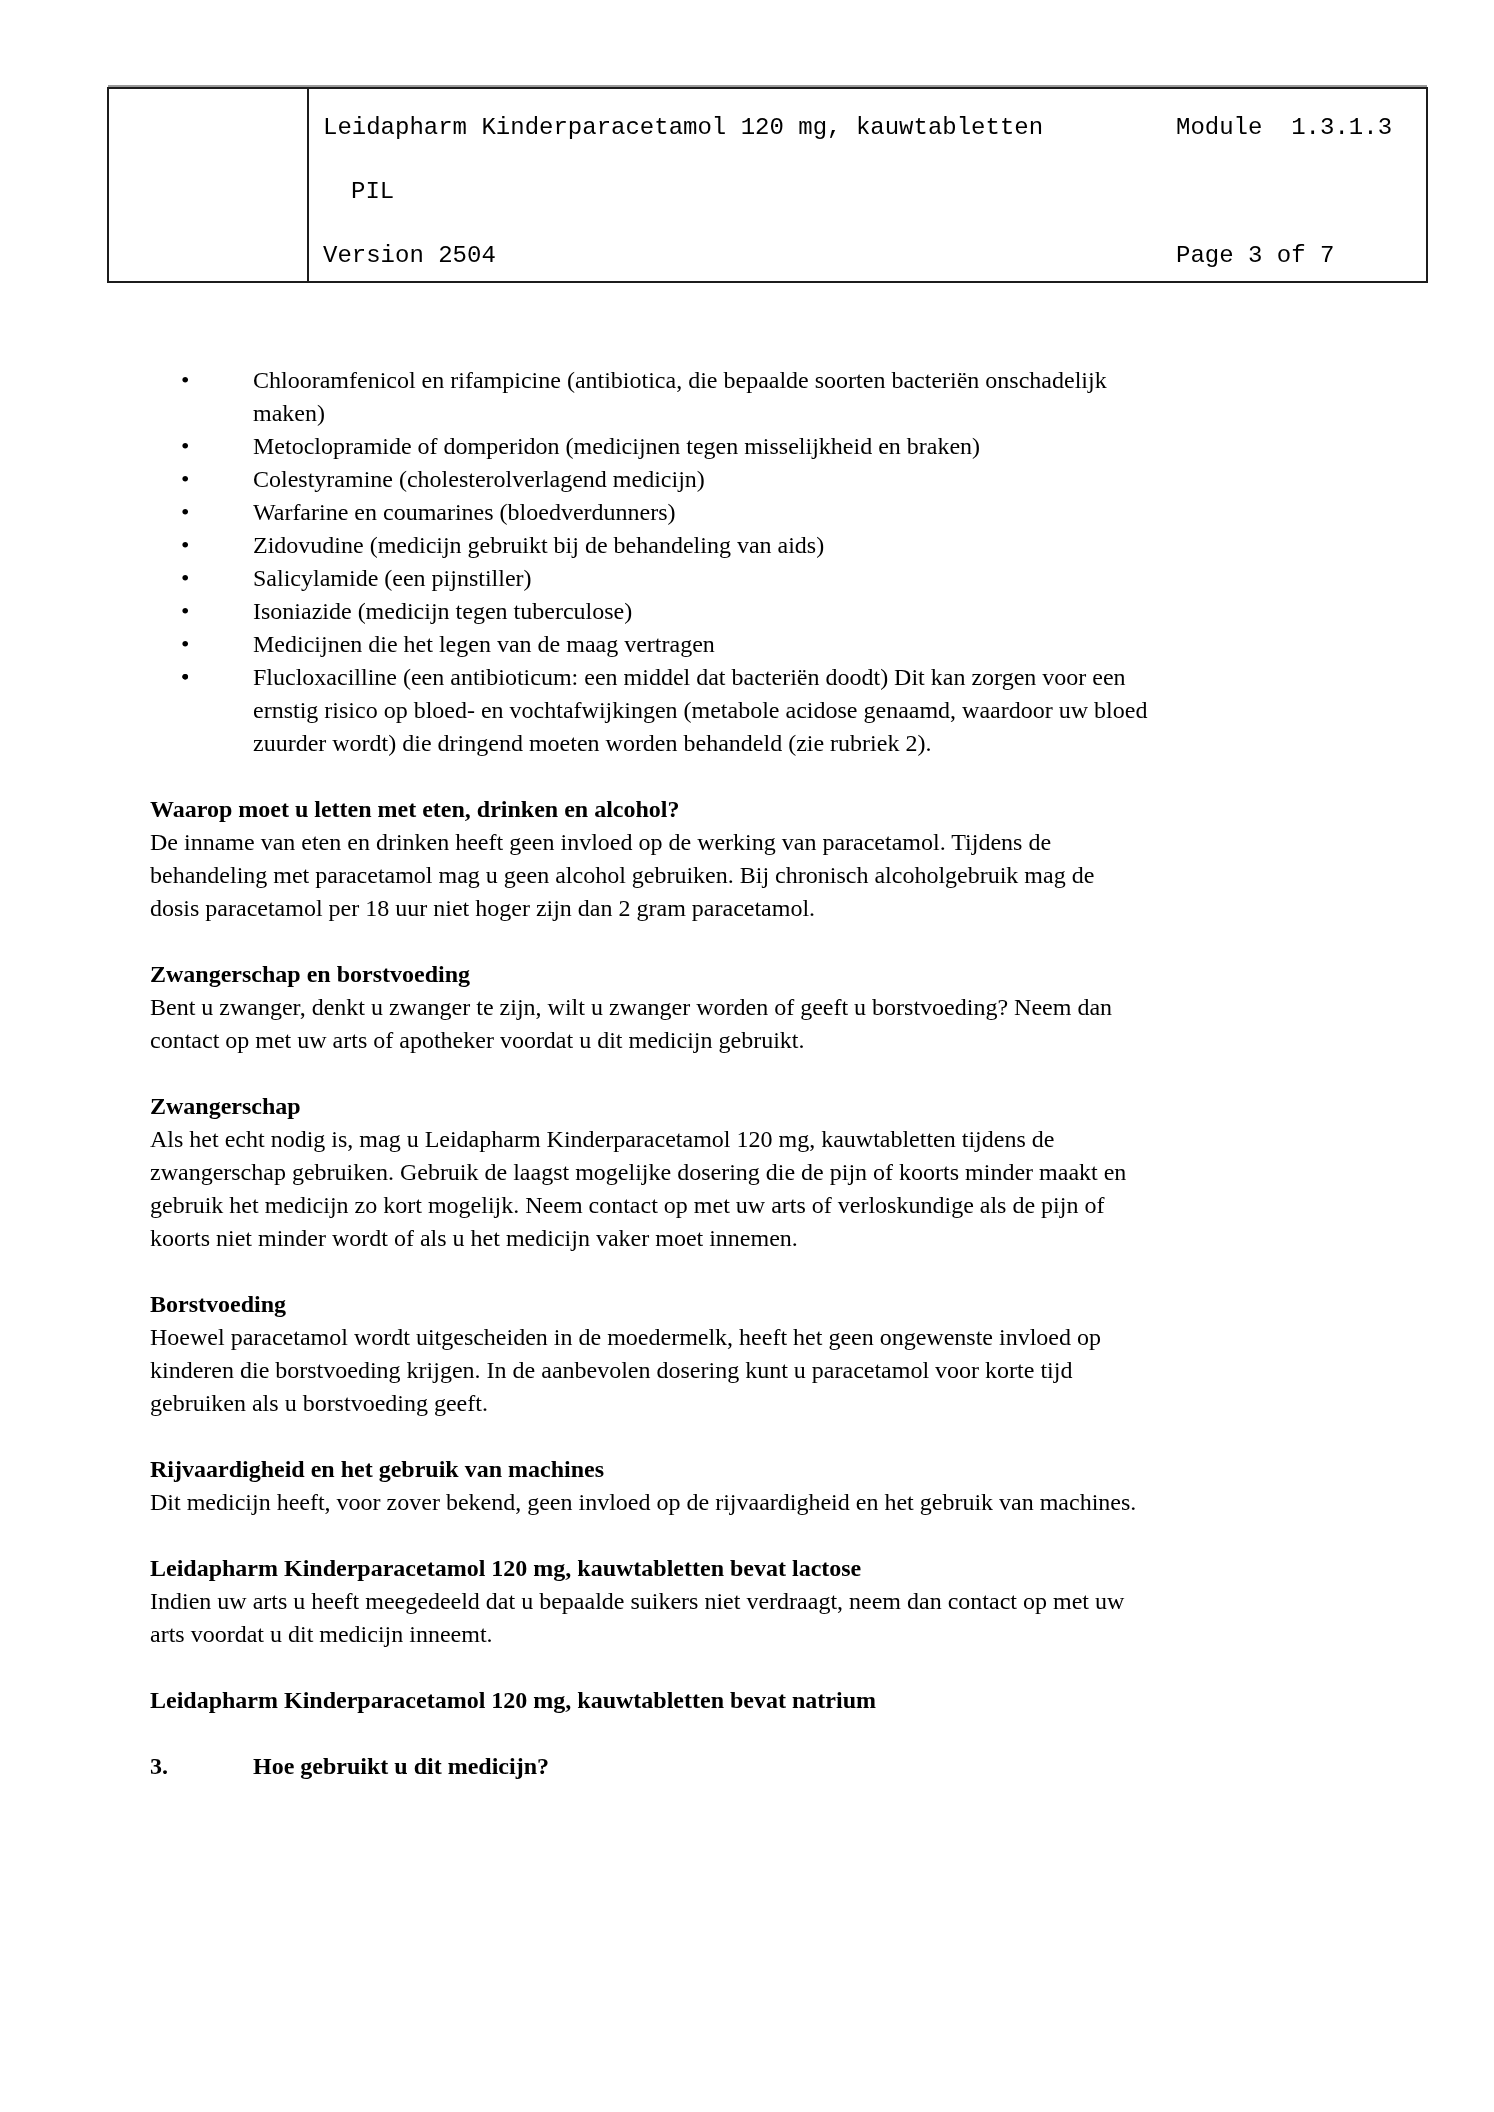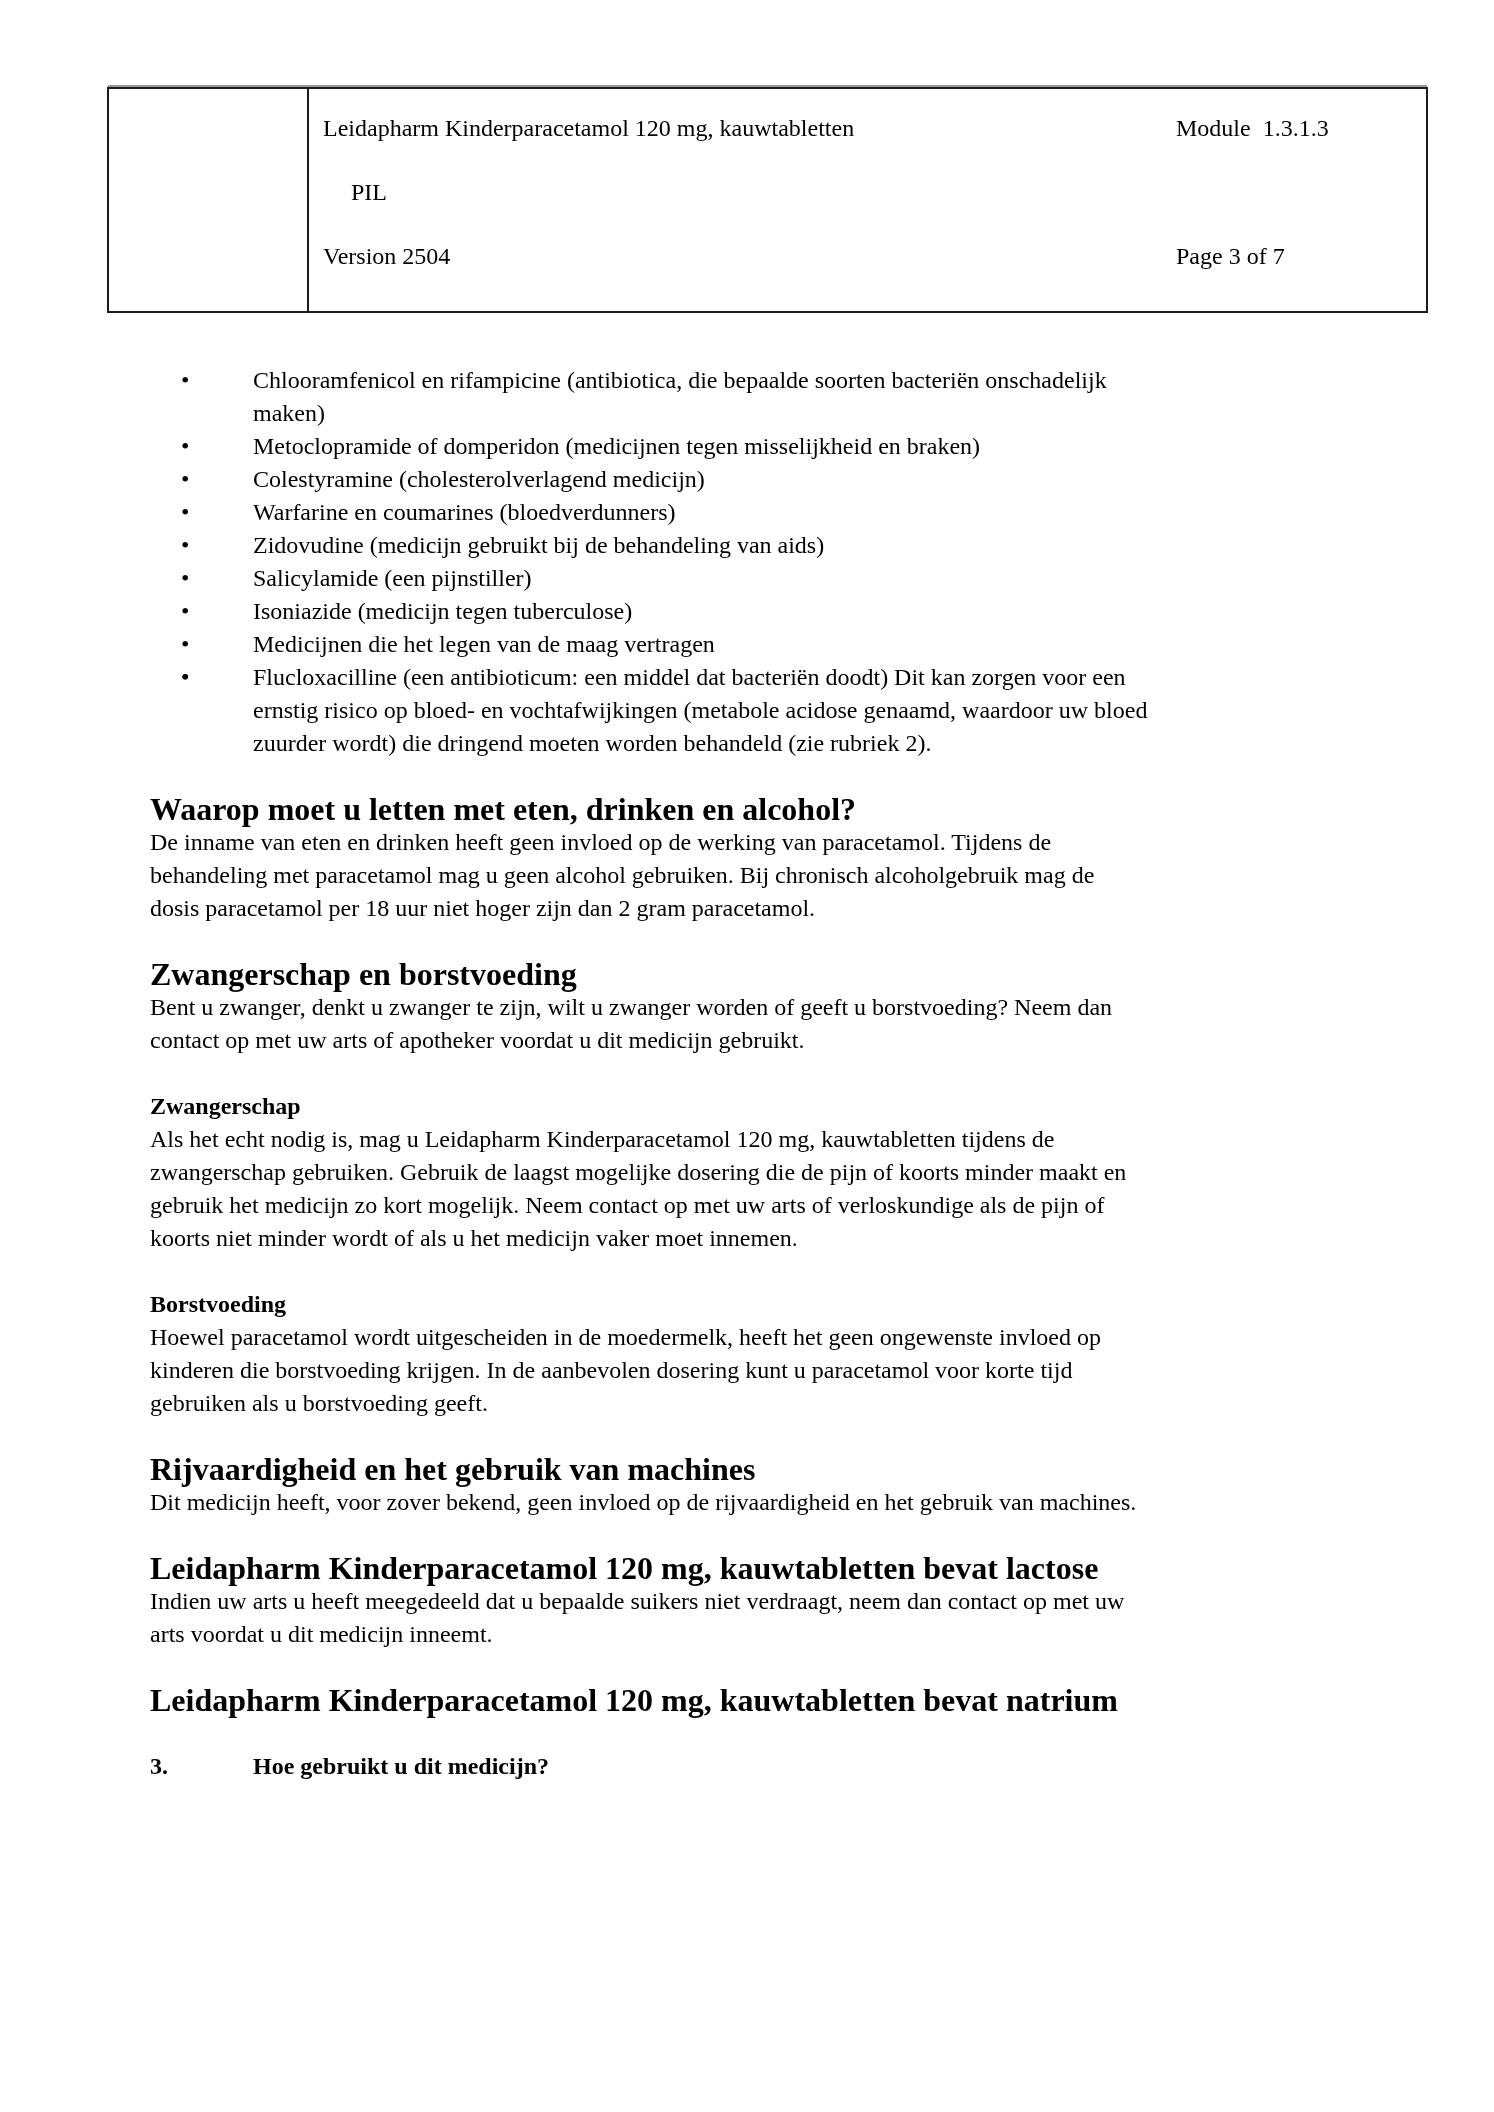--- a/index.html
+++ b/index.html
@@ -13,25 +13,26 @@
     font-family: "Liberation Serif", "DejaVu Serif", serif;
     overflow: hidden;
   }
 
   
   .header-table {
     position: absolute;
     left: 107px;
     top: 87px;
     width: 1321px;
-    height: 226px;
+    height: 196px;
     border: 2px solid #1c1c1c;
     box-sizing: border-box;
     display: flex;
     box-shadow: 0 -3px 0 -1px #9a9a9a; 
+    font-family: Liberation Mono, monospace;
   }
   .ht-logo-cell {
     width: 200px;
     border-right: 2px solid #1c1c1c;
     box-sizing: border-box;
     flex: 0 0 auto;
   }
   .ht-info-cell {
     flex: 1 1 auto;
     padding: 24px 10px 0 14px;
@@ -58,21 +59,21 @@
   li.bullet-item { position: relative; padding-left: 103px; }
   li.bullet-item .bullet {
     position: absolute;
     left: 31px;
     top: 0;
     font-size: 24px;
   }
 
   .block { margin-top: 33px; }
   .para { margin: 0; }
-  .sec-heading { font-weight: bold; margin: 0; font-size: 32px; }
+  .sec-heading { font-weight: bold; margin: 0; font-size: 24px; }
   .sub-heading { margin: 0; font-size: 24px; }
   .num-heading { font-weight: bold; position: relative; padding-left: 103px; }
   .num-heading .num { position: absolute; left: 0; top: 0; }
 </style>
 </head>
 <body>
 
 <div class="page">
 
   <div class="header-table">

